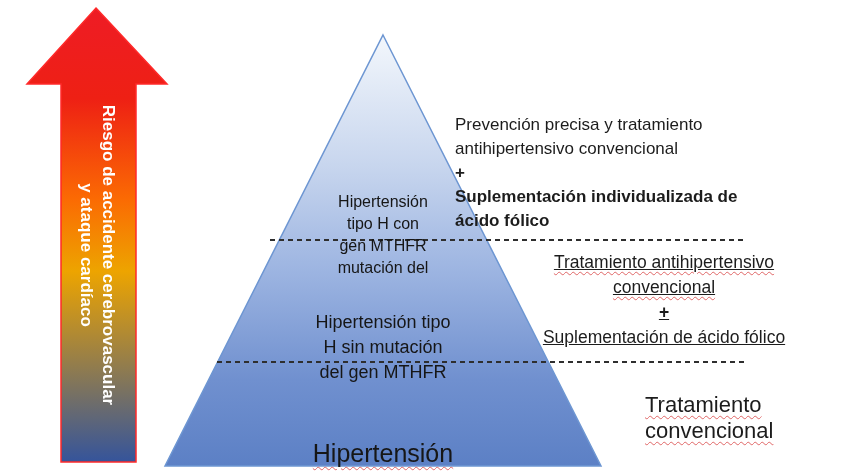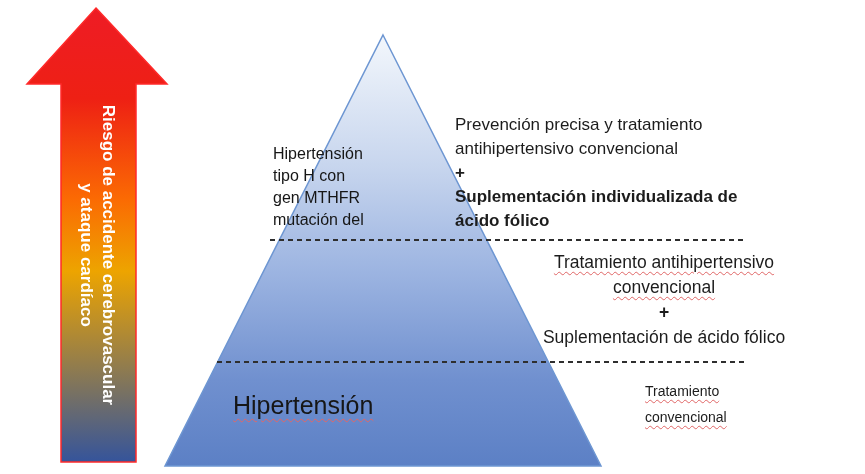--- a/index.html
+++ b/index.html
@@ -11,30 +11,30 @@
 
   
   .arrow-label {
     position:absolute; left:-101px; top:233px; width:396px; height:44px;
     transform:rotate(90deg);
     text-align:center; color:#ffffff; font-weight:bold;
     font-size:17px; line-height:22px; white-space:nowrap;
   }
 
   
-  .lvl { position:absolute; color:#161616; }
+  .lvl { position:absolute; text-align:center; color:#161616;margin-top:48px; }
   .lvl1 { left:273px; top:143px; width:220px; font-size:16px; line-height:22px; }
   .lvl2 { left:253px; top:262px; width:260px; font-size:18px; line-height:25px; }
   .lvl3 { left:233px; top:390px; width:300px; font-size:25px; line-height:30px; }
 
   
   .treat { position:absolute; color:#1c1c1c; }
   .t1 { left:455px; top:113px; width:400px; text-align:left; font-size:17px; line-height:24px; }
-  .t2 { left:468px; top:250px; width:392px; text-align:center; font-size:17.5px; line-height:25px; }
-  .t3 { left:645px; top:378px; width:215px; text-align:left; font-size:14px; line-height:26px; }
+  .t2 { left:468px; top:250px; width:392px; text-align:center; font-size:17.5px; line-height:25px;text-decoration:underline; }
+  .t3 { left:645px; top:392px; width:215px; text-align:left; font-size:22px; line-height:26px; }
   .bold { font-weight:bold; }
   .plus { font-weight:bold; }
 
   
   .sq {
     text-decoration-line:underline;
     text-decoration-style:wavy;
     text-decoration-color:#e06666;
     text-decoration-thickness:1px;
     text-underline-offset:3px;
@@ -85,20 +85,25 @@
   <div class="dash dash1"></div>
   <div class="dash dash2"></div>
 
   <div class="lvl lvl1">
     <div>Hipertensión</div>
     <div>tipo H con</div>
     <div>gen MTHFR</div>
     <div>mutación del</div>
   </div>
 
+  <div class="lvl lvl2">
+    <div>Hipertensión tipo</div>
+    <div>H sin mutación</div>
+    <div>del gen MTHFR</div>
+  </div>
 
   <div class="lvl lvl3">
     <span class="sq">Hipertensión</span>
   </div>
 
   <div class="treat t1">
     <div>Prevención precisa y tratamiento</div>
     <div>antihipertensivo convencional</div>
     <div class="plus">+</div>
     <div class="bold">Suplementación individualizada de</div>

